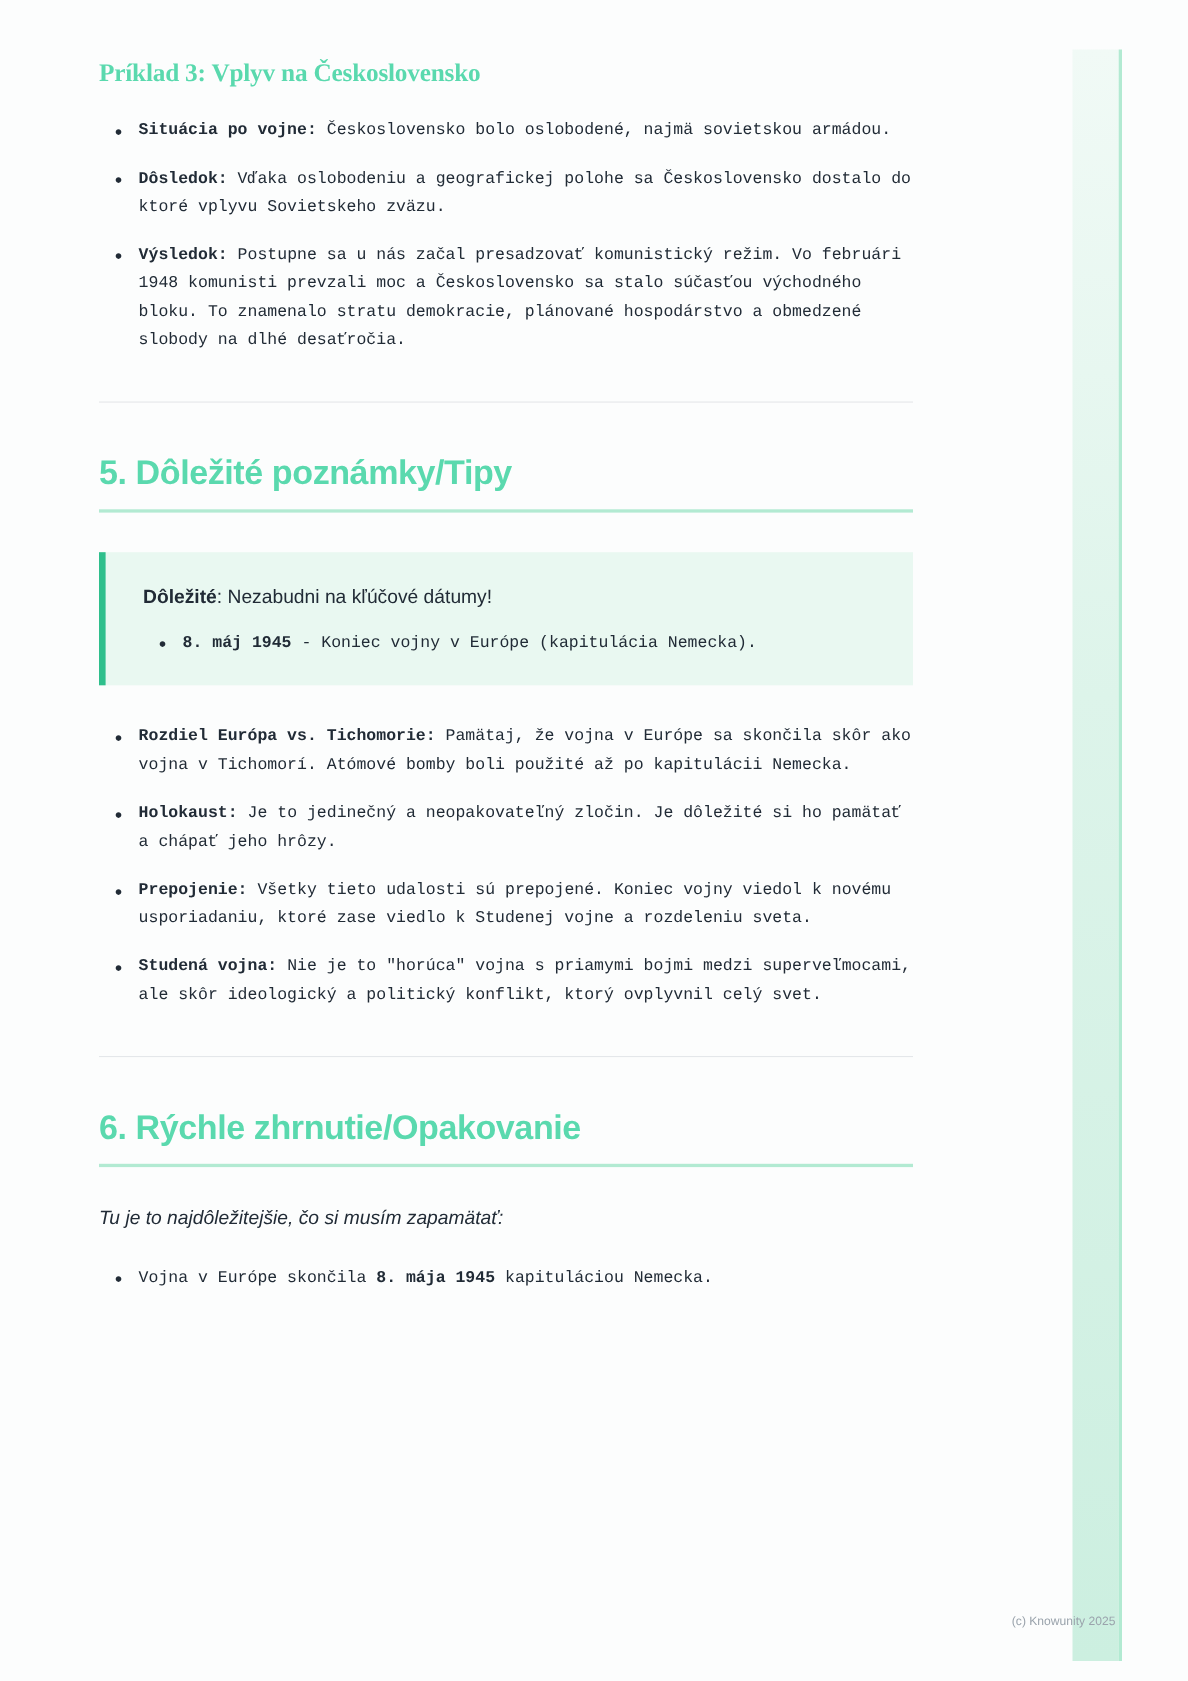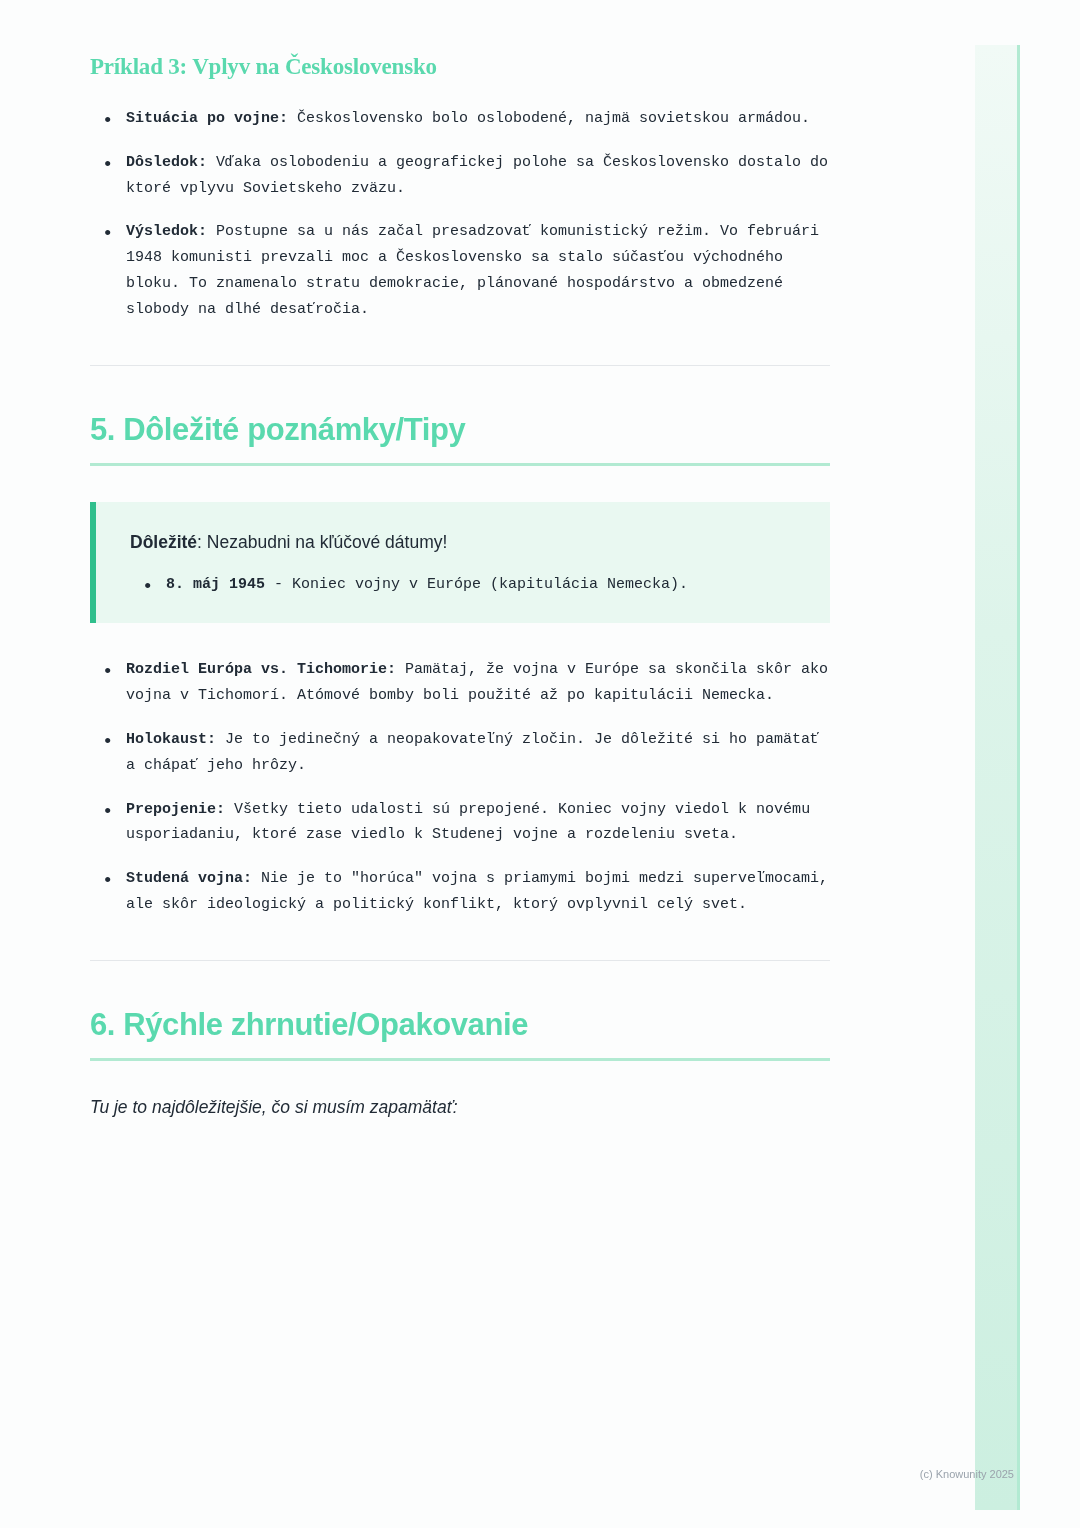--- a/index.html
+++ b/index.html
@@ -118,17 +118,22 @@
   </section>
 
   <hr class="divider">
 
   <section>
     <h2 class="section-title">6. Rýchle zhrnutie/Opakovanie</h2>
     <div class="title-rule"></div>
 
     <p class="intro">Tu je to najdôležitejšie, čo si musím zapamätať:</p>
 
+    <ul class="bullets" style="margin-top:28px;">
+      <li>
+        <span>Vojna v Európe skončila </span><strong>8. mája 1945</strong><span> kapituláciou Nemecka.</span>
+      </li>
+    </ul>
   </section>
 
 </div>
 
 <div class="footer">(c) Knowunity 2025</div>
 
 </body></html>

